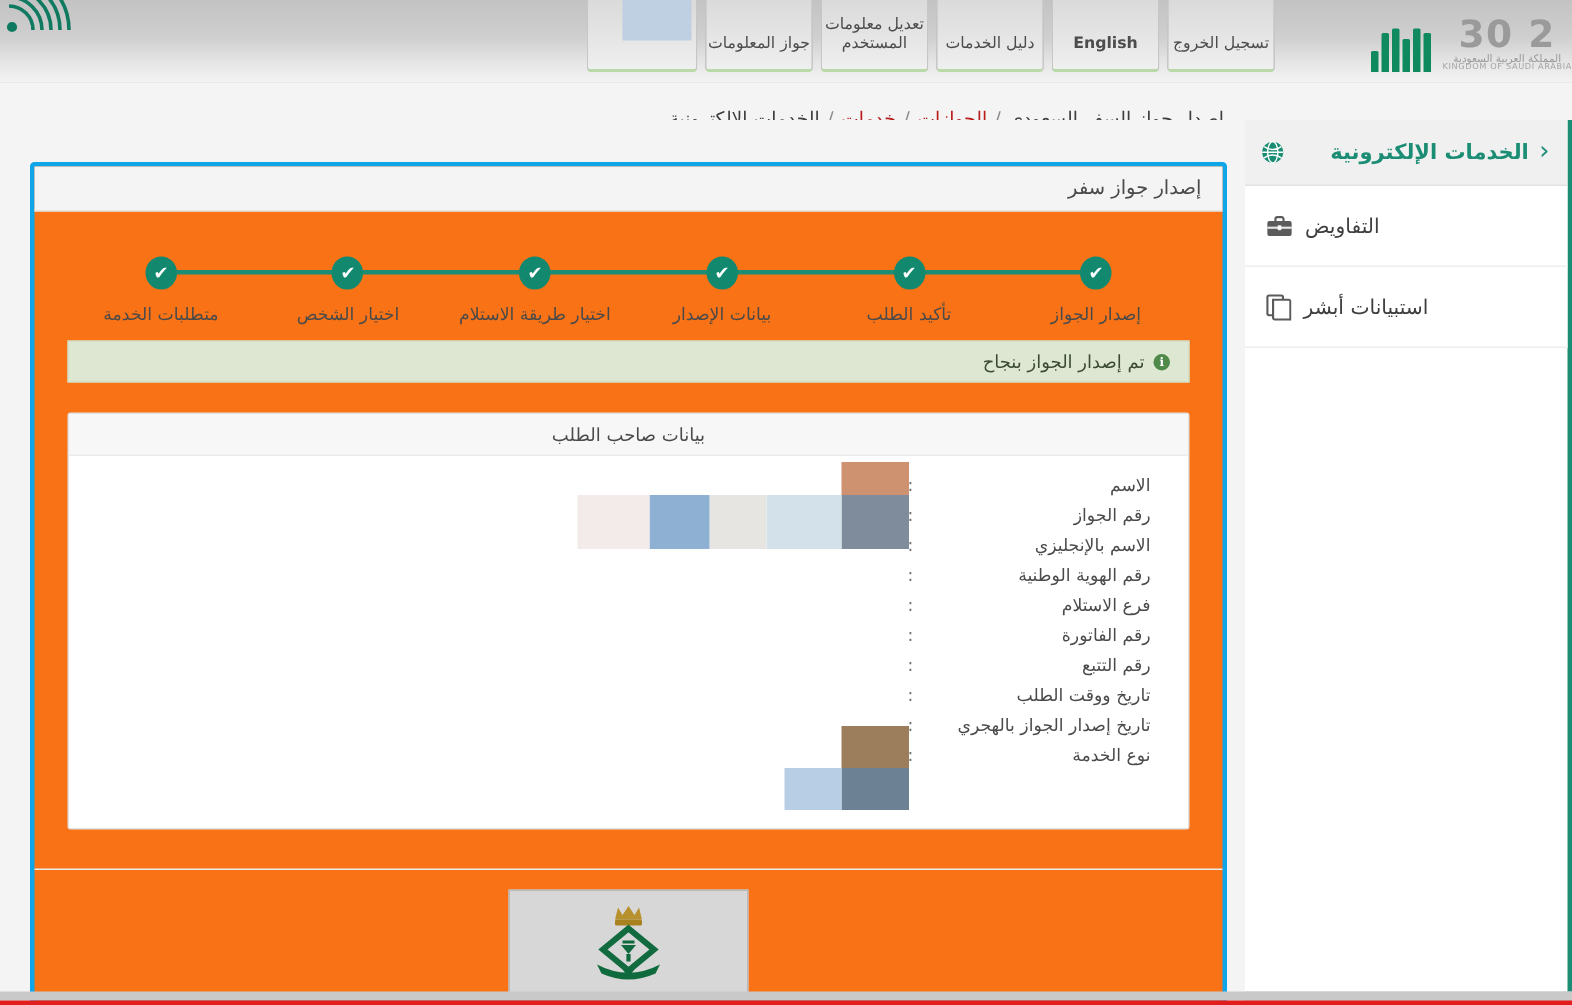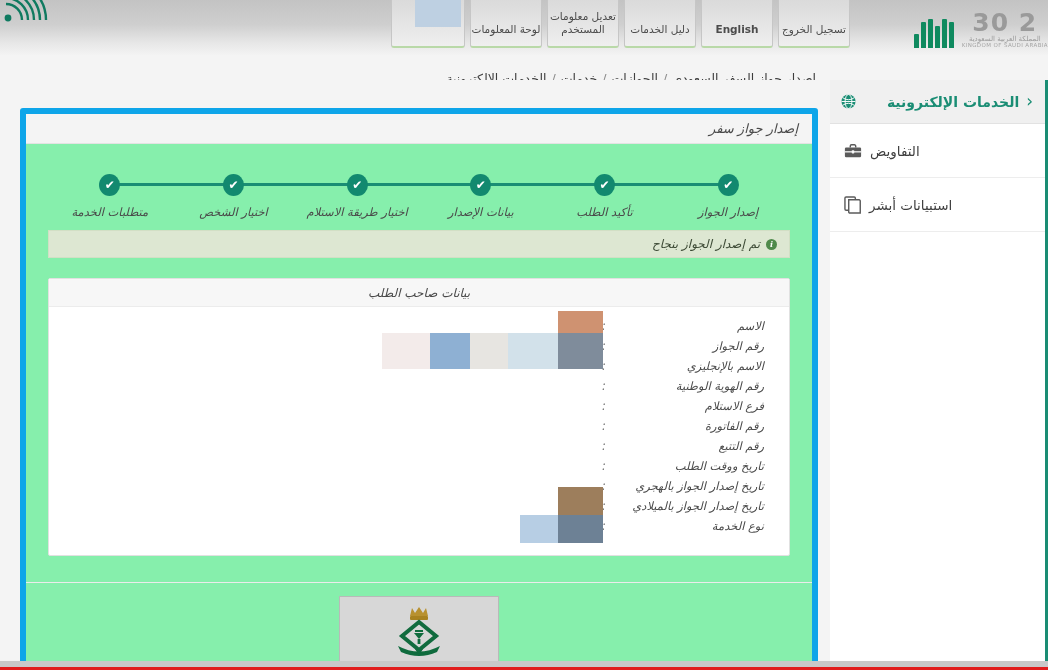--- a/index.html
+++ b/index.html
@@ -131,21 +131,21 @@
     right: 232px;
     font-size: 12.5px;
     color: #3d3d3d;
     white-space: nowrap;
     display: flex;
     flex-direction: row;
     align-items: center;
     gap: 5px;
   }
   .breadcrumb a {
-    color: #404040;
+    color: #b91c1c;
     text-decoration: underline;
   }
   .breadcrumb .sep { color: #8d8d8d; }
   .breadcrumb .cur { color: #3d3d3d; }
 
   
   .sidebar {
     position: absolute;
     top: 80px;
     right: 0;
@@ -199,24 +199,23 @@
     background: #f4f4f4;
     overflow: hidden;
   }
 
   .panel {
     position: absolute;
     top: 28px;
     right: 12px;
     left: 20px;
     bottom: 0;
-    background: #86efac;
-    border: 6px solid #0ea5e9;
+    background: #f97316;
+    border: 3px solid #0ea5e9;
     border-radius: 3px;
-    font-style: italic;
   }
   .panel-head {
     height: 30px;
     background: #f4f4f4;
     border-bottom: 1px solid #e3e3e3;
     display: flex;
     align-items: center;
     justify-content: flex-start;
     padding: 0 14px;
   }
@@ -417,21 +416,21 @@
     <div class="navtab">
       <span style="font-weight:bold;">English</span>
     </div>
     <div class="navtab">
       <span>دليل الخدمات</span>
     </div>
     <div class="navtab">
       <span>تعديل معلومات المستخدم</span>
     </div>
     <div class="navtab">
-      <span>لوحة المعلومات</span>
+      <span>جواز المعلومات</span>
     </div>
     <div class="navtab avatar-tab">
       <span class="avatar-blur">
         <i class="b2"></i>
       </span>
     </div>
   </div>
 
   <div class="brand-right">
     <div class="vision2030">
@@ -551,21 +550,20 @@
         <div class="dlabels">
           <div class="dlab">الاسم</div>
           <div class="dlab">رقم الجواز</div>
           <div class="dlab">الاسم بالإنجليزي</div>
           <div class="dlab">رقم الهوية الوطنية</div>
           <div class="dlab">فرع الاستلام</div>
           <div class="dlab">رقم الفاتورة</div>
           <div class="dlab">رقم التتبع</div>
           <div class="dlab">تاريخ ووقت الطلب</div>
           <div class="dlab">تاريخ إصدار الجواز بالهجري</div>
-          <div class="dlab">تاريخ إصدار الجواز بالميلادي</div>
           <div class="dlab">نوع الخدمة</div>
         </div>
 
         <div class="redact r1"></div>
         <div class="redact r2"></div>
         <div class="redact r3"></div>
         <div class="redact r4"></div>
         <div class="redact r5"></div>
         <div class="redact r6"></div>
         <div class="redact r7"></div>

